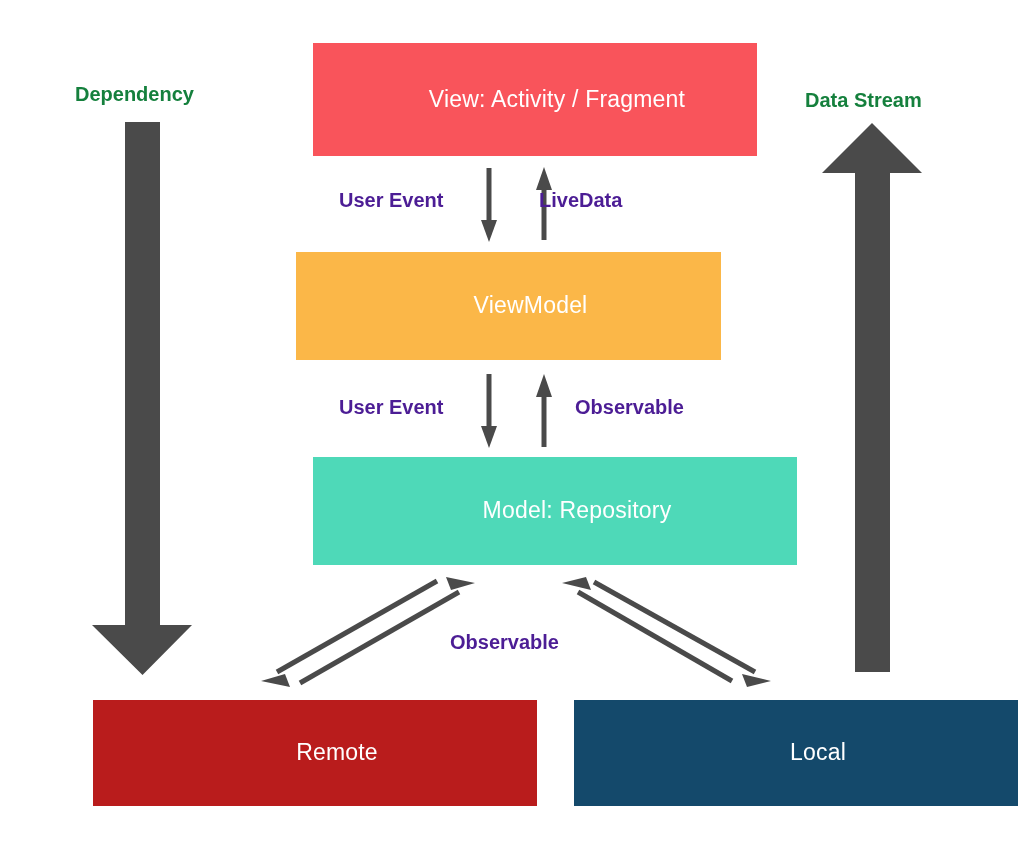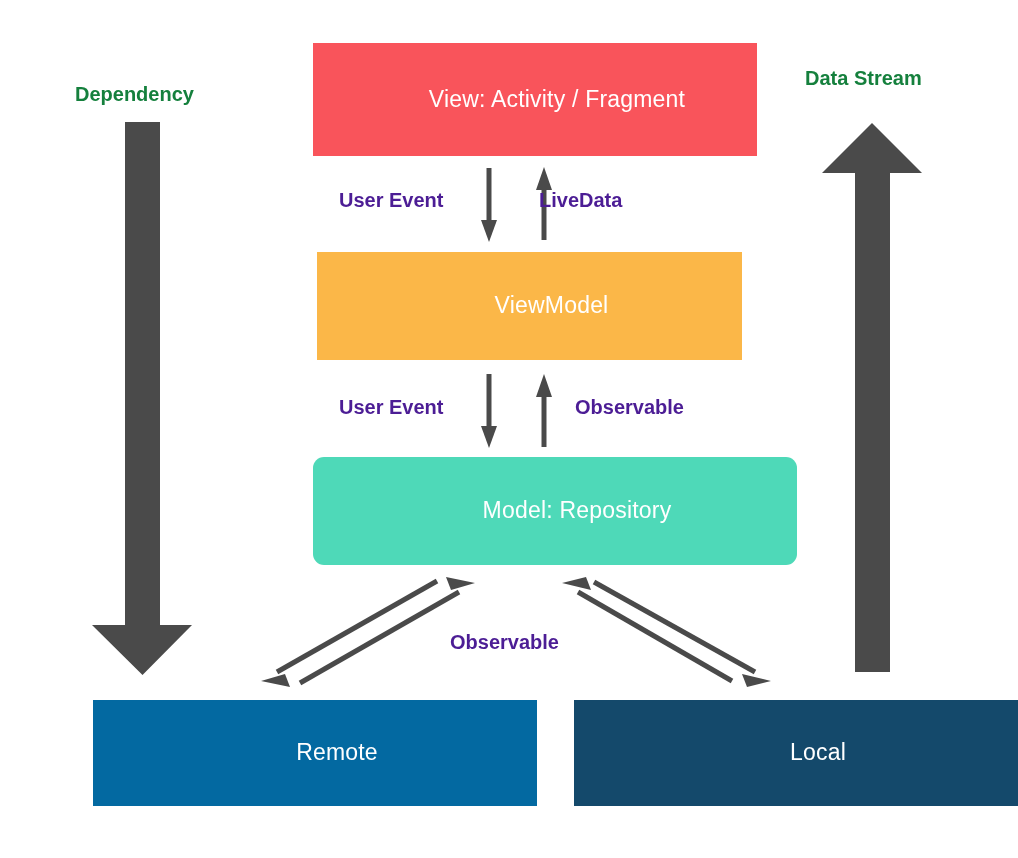--- a/index.html
+++ b/index.html
@@ -36,22 +36,22 @@
     color: #ffffff;
     font-size: 23px;
     font-weight: 400;
     letter-spacing: 0.2px;
     font-family: "Liberation Sans", sans-serif;
     text-align: center;
     line-height: 1.2;
     padding-left: 44px;
   }
   #box-view      { left: 313px; top: 43px;  width: 400px; height: 113px; }
-  #box-viewmodel { left: 317px; top: 252px; width: 381px; height: 108px; }
-  #box-model     { left: 313px; top: 457px; width: 440px; height: 108px; border-radius: 11px; }
+  #box-viewmodel { left: 296px; top: 252px; width: 381px; height: 108px; }
+  #box-model     { left: 313px; top: 457px; width: 440px; height: 108px; }
   #box-remote    { left: 93px;  top: 700px; width: 400px; height: 106px; }
   #box-local     { left: 541px; top: 700px; width: 400px; height: 106px; margin-left: 33px; }
 
   
   .flow-label {
     position: absolute;
     color: #4c1d95;
     font-size: 20px;
     font-weight: 700;
     font-family: "Liberation Sans", sans-serif;
@@ -61,21 +61,21 @@
   .side-label {
     position: absolute;
     color: #15803d;
     font-size: 20px;
     font-weight: 700;
     font-family: "Liberation Sans", sans-serif;
     white-space: nowrap;
     line-height: 1;
   }
   #label-dependency  { left: 75px;  top: 84px; }
-  #label-datastream  { left: 805px; top: 68px; }
+  #label-datastream  { left: 805px; top: 90px; }
   #label-user-event-1 { left: 339px; top: 190px; }
   #label-livedata     { left: 539px; top: 190px; }
   #label-user-event-2 { left: 339px; top: 397px; }
   #label-observable-2 { left: 575px; top: 397px; }
   #label-observable-3 { left: 450px; top: 632px; }
 </style>
 </head>
 <body>
 
 <div id="diagram-root">
@@ -136,21 +136,21 @@
   </div>
 
   <div class="node-box" id="box-viewmodel" style="background:#FBB748;">
     <span>ViewModel</span>
   </div>
 
   <div class="node-box" id="box-model" style="background:#4ED9B8;">
     <span>Model: Repository</span>
   </div>
 
-  <div class="node-box" id="box-remote" style="background:#0369a1;">
+  <div class="node-box" id="box-remote" style="background:#b91c1c;">
     <span>Remote</span>
   </div>
 
   <div class="node-box" id="box-local" style="background:#14496B;">
     <span>Local</span>
   </div>
 
   <div class="side-label" id="label-dependency">Dependency</div>
 
   <div class="side-label" id="label-datastream">Data Stream</div>

